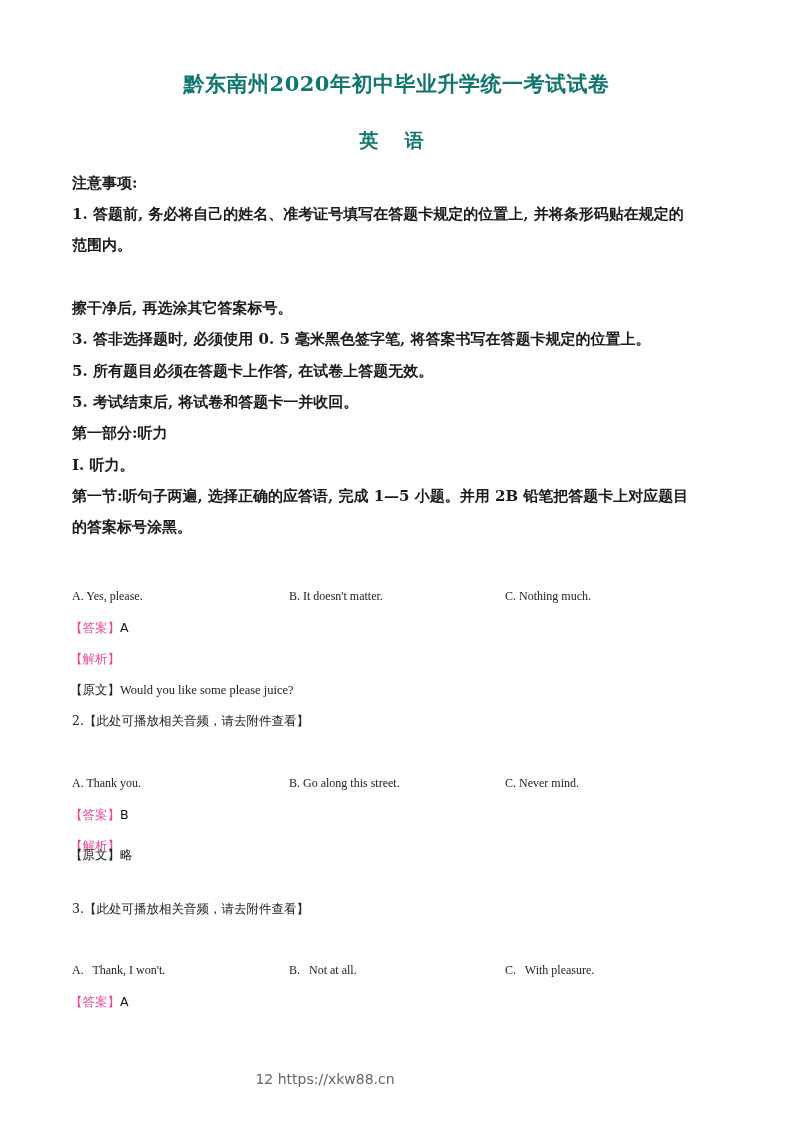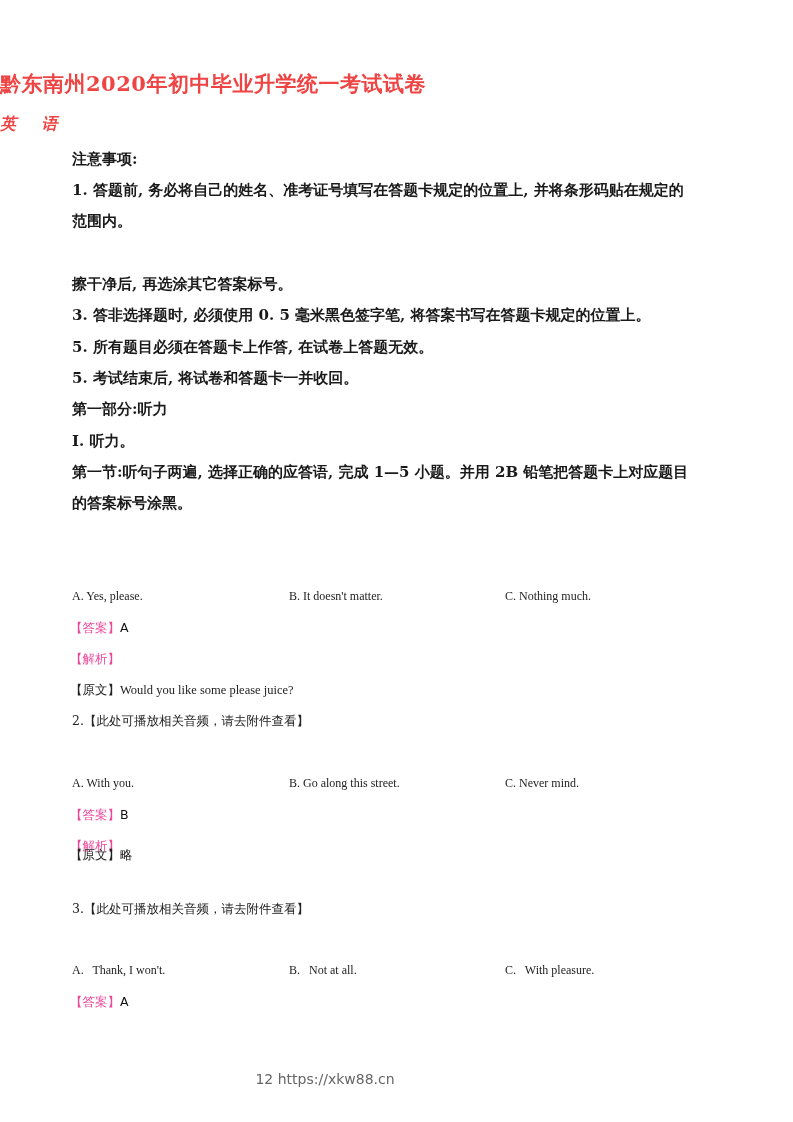--- a/index.html
+++ b/index.html
@@ -1,23 +1,23 @@
 <!DOCTYPE html>
 <html><head>
 <meta charset="utf-8">
 <style>
   html, body { margin: 0; padding: 0; background: #ffffff; }
   body { width: 793px; height: 1122px; position: relative; overflow: hidden;
          font-family: "DejaVu Serif", "Liberation Serif", serif; color: #111; }
   .page { position: absolute; left: 0; top: 0; width: 793px; height: 1122px; }
-  .title { position: absolute; left: 0; width: 793px; text-align: left; font-weight: bold; color: #ef4444; }
+  .title { position: absolute; left: 0; width: 793px; text-align: center; font-weight: bold; color: #0f766e; }
   .t1 { top: 70px; font-size: 21px; letter-spacing: 0.5px; }
-  .t2 { top: 114px; font-size: 16px; letter-spacing: 10px; font-style: italic; }
+  .t2 { top: 128px; font-size: 19px; letter-spacing: 10px; }
   .line { position: absolute; left: 72px; white-space: nowrap; }
-  .bold { font-weight: bold; font-size: 15px; color: #1a1a1a; }
+  .bold { font-weight: bold; font-size: 15px; color: #1a1a1a; margin-top: 24px; }
   .norm { font-size: 12.5px; color: #222; }
   .opt { position: absolute; white-space: nowrap; font-size: 12px; color: #222; font-family: "Liberation Serif", "DejaVu Serif", serif; }
   .tag { color: #ec4899; }
   .ans { font-family: "DejaVu Sans", "Liberation Sans", sans-serif; font-size: 12.5px; color: #111; }
   .footer { position: absolute; top: 1071px; left: 0; width: 650px; text-align: center;
             font-family: "DejaVu Sans", "Liberation Sans", sans-serif; font-size: 14px; color: #666; }
 </style>
 </head>
 <body>
 
@@ -44,21 +44,21 @@
   <div class="opt" style="left:505px; top:589px">C. Nothing much.</div>
   <div class="line norm" style="top:620px; left:70px">
     <span class="tag">【答案】</span><span class="ans">A</span>
   </div>
   <div class="line norm tag" style="top:651px; left:70px">【解析】</div>
   <div class="line norm" style="top:682px; left:70px">
     <span>【原文】</span><span style="font-family:'Liberation Serif',serif">Would you like some please juice?</span>
   </div>
 
   <div class="line norm" style="top:713px">2.【此处可播放相关音频，请去附件查看】</div>
-  <div class="opt" style="left:72px; top:776px">A. With you.</div>
+  <div class="opt" style="left:72px; top:776px">A. Thank you.</div>
   <div class="opt" style="left:289px; top:776px">B. Go along this street.</div>
   <div class="opt" style="left:505px; top:776px">C. Never mind.</div>
   <div class="line norm" style="top:807px; left:70px">
     <span class="tag">【答案】</span><span class="ans">B</span>
   </div>
   <div class="line norm tag" style="top:838px; left:70px">【解析】</div>
   <div class="line norm" style="top:847px; left:70px">
     <span>【原文】</span><span>略</span>
   </div>
 

